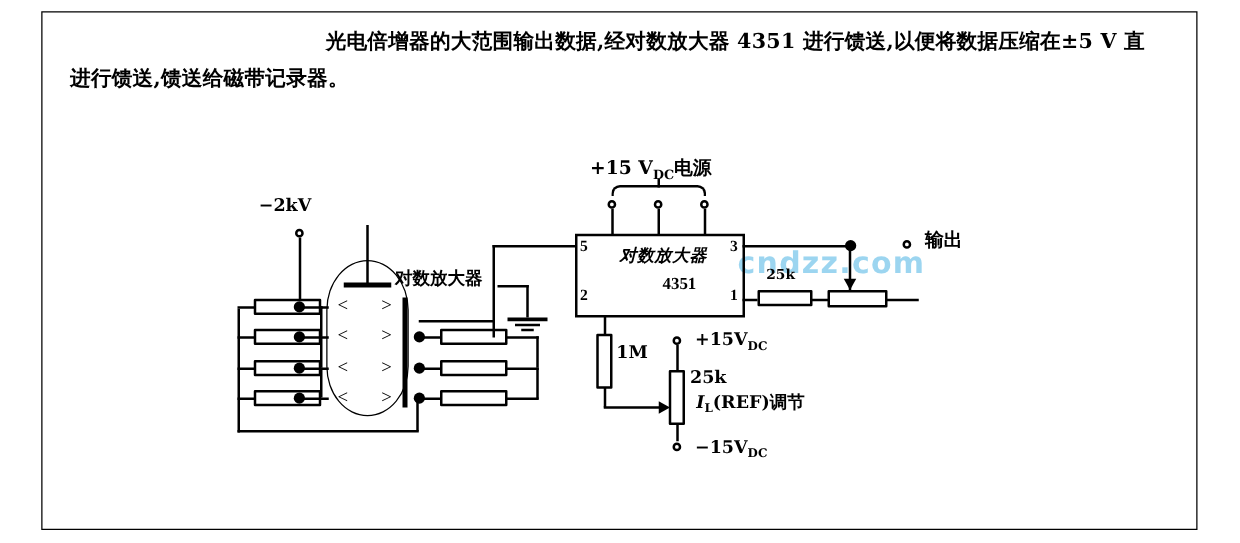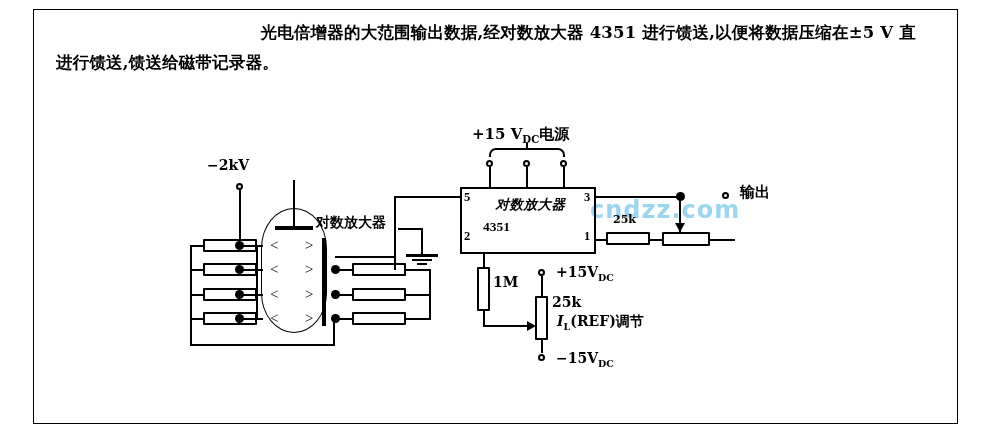--- a/index.html
+++ b/index.html
@@ -106,24 +106,24 @@
     top: 196px;
     width: 95px;
     text-align: center;
     font-size: 13.5px;
     font-weight: bold;
     letter-spacing: 0.5px;
     font-style: italic;
   }
   #ic-part {
     position: absolute;
-    left: 483px;
+    left: 496px;
     top: 219px;
     width: 95px;
-    text-align: left;
+    text-align: center;
     font-size: 13.5px;
     font-weight: bold;
   }
   .pin-num { position: absolute; font-size: 12.5px; font-weight: bold; }
 
   
   #pmt {
     position: absolute;
     left: 261px;
     top: 208px;

